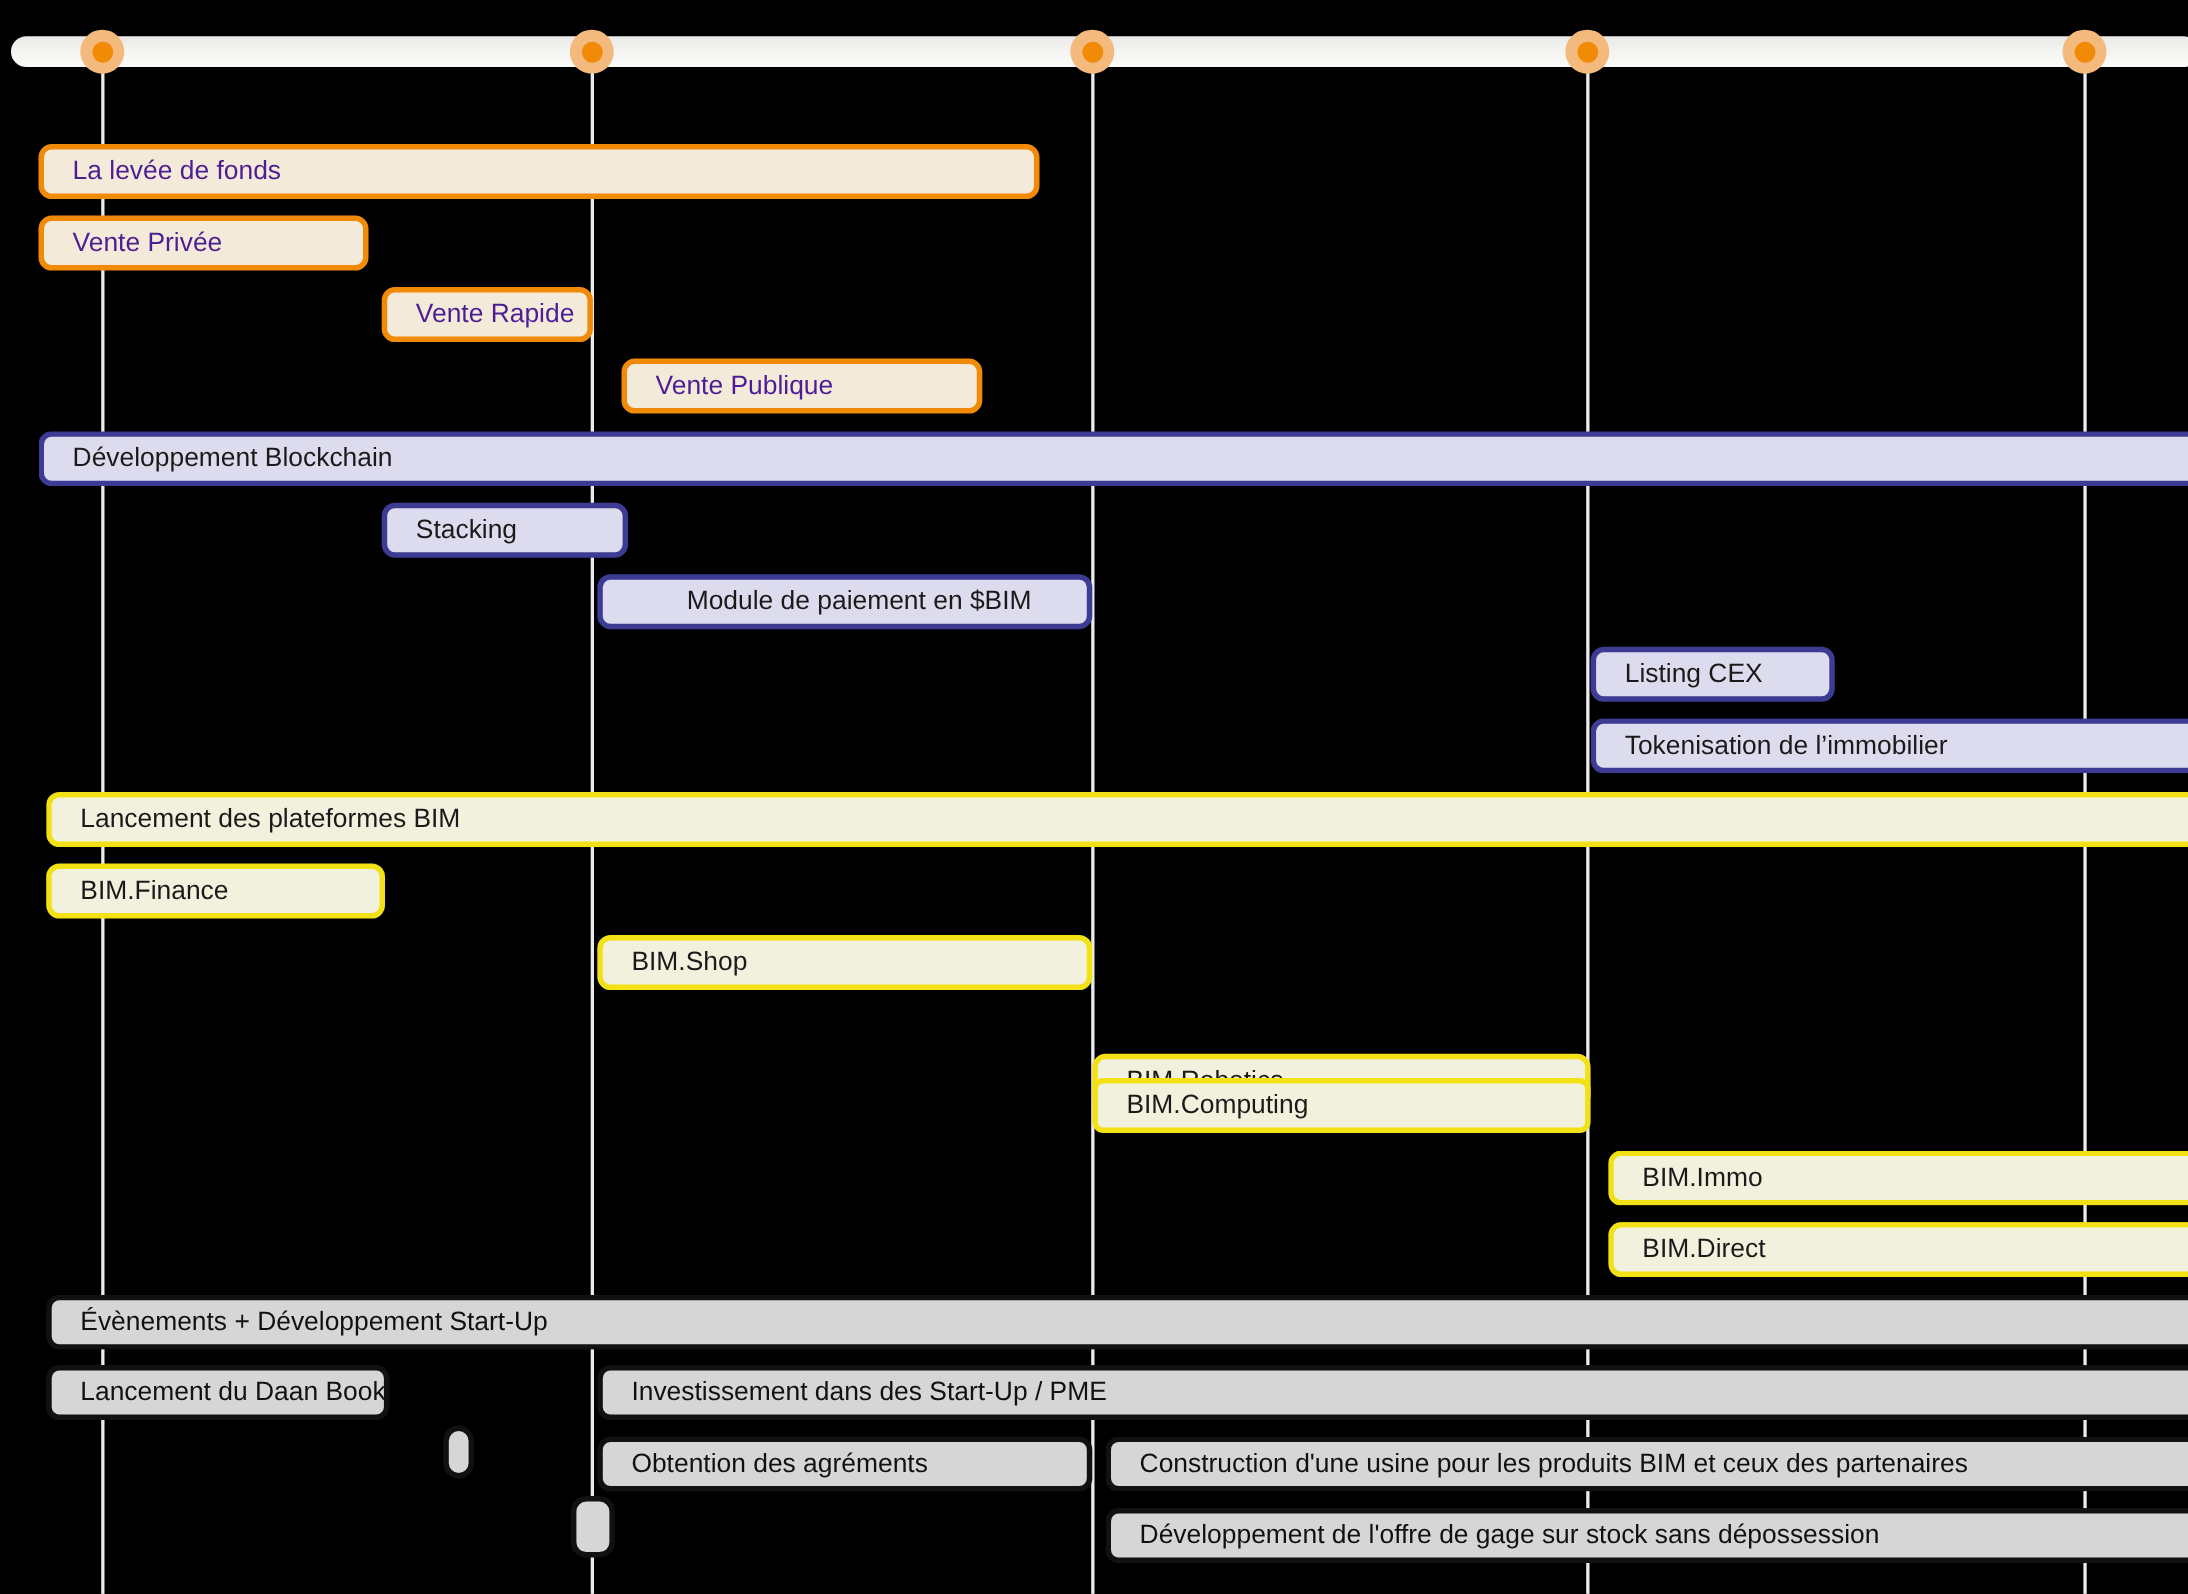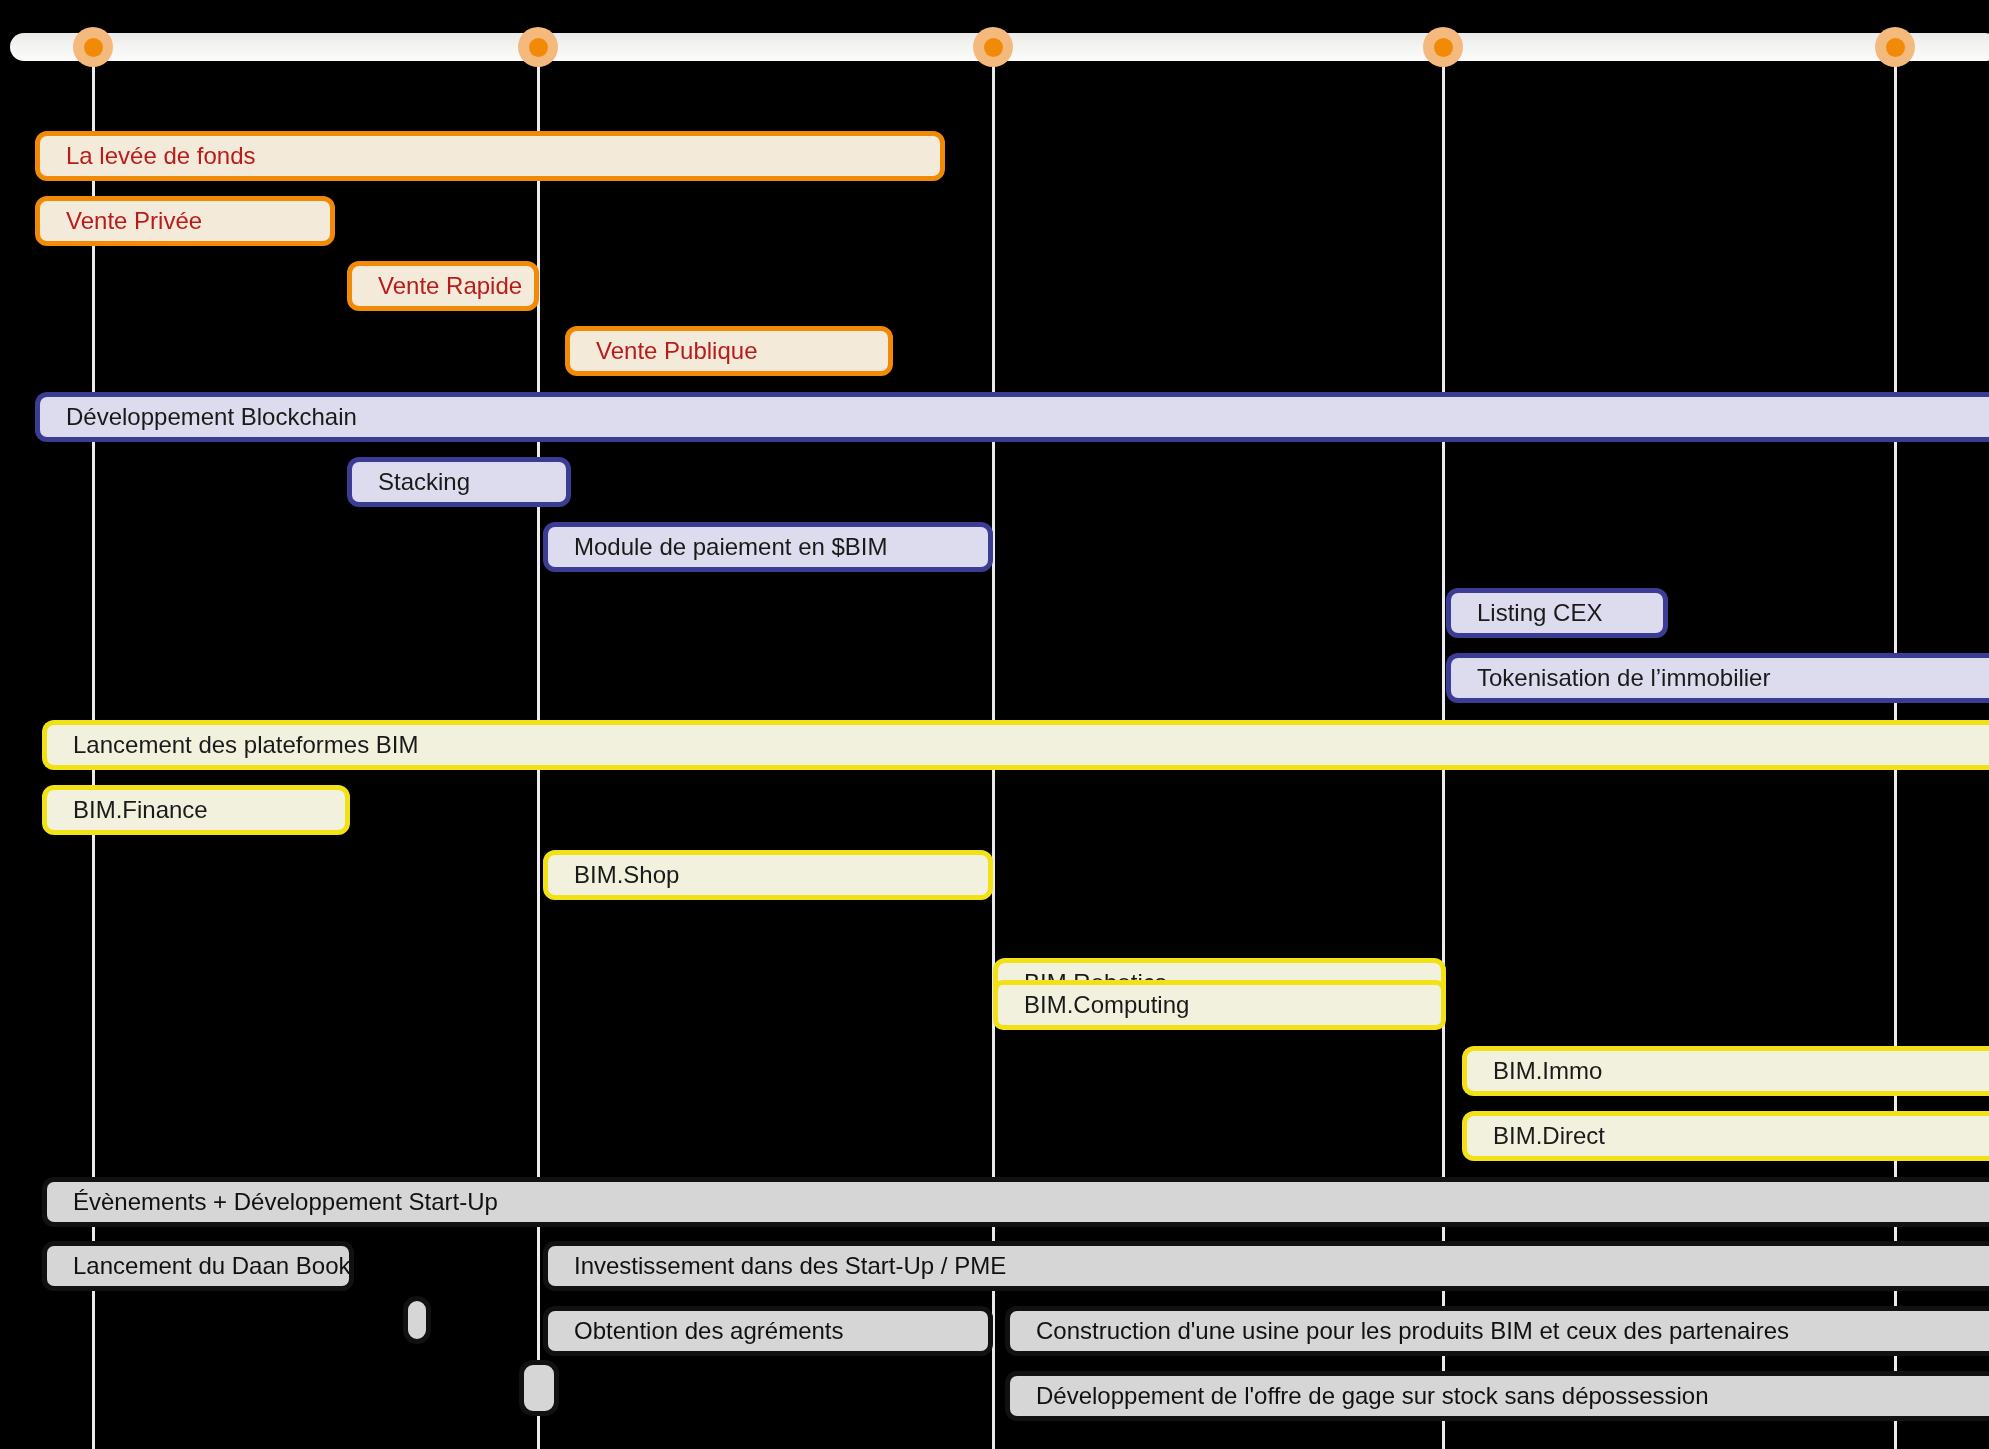--- a/index.html
+++ b/index.html
@@ -68,21 +68,21 @@
     padding: 0 0 0 26px;
     font-size: 24px;
     line-height: 1;
     white-space: nowrap;
     overflow: hidden;
   }
 
   .bar.orange {
     background: #f3ead9;
     border: 5px solid #f08a07;
-    color: #b91c1c;
+    color: #4c1d95;
   }
   .bar.navy {
     background: #dcdcee;
     border: 5px solid #3c3c94;
     color: #1a1a1a;
   }
   .bar.yellow {
     background: #f2f1de;
     border: 5px solid #f2e215;
     color: #1a1a1a;
@@ -130,21 +130,21 @@
       </div>
       <div class="bar orange" style="left: 565px; top: 326px; width: 328px;">
         <span>Vente Publique</span>
       </div>
       <div class="bar navy" style="left: 35px; top: 392px; width: 1990px; border-top-right-radius: 0px; border-bottom-right-radius: 0px; border-right: none;">
         <span>Développement Blockchain</span>
       </div>
       <div class="bar navy" style="left: 347px; top: 457px; width: 224px;">
         <span>Stacking</span>
       </div>
-      <div class="bar navy" style="left: 543px; top: 522px; width: 450px;">
+      <div class="bar navy" style="left: 543px; top: 522px; width: 450px; justify-content: center;">
         <span>Module de paiement en $BIM</span>
       </div>
       <div class="bar navy" style="left: 1446px; top: 588px; width: 222px;">
         <span>Listing CEX</span>
       </div>
       <div class="bar navy" style="left: 1446px; top: 653px; width: 580px; border-top-right-radius: 0px; border-bottom-right-radius: 0px; border-right: none;">
         <span>Tokenisation de l’immobilier</span>
       </div>
       <div class="bar yellow" style="left: 42px; top: 720px; width: 1985px; border-top-right-radius: 0px; border-bottom-right-radius: 0px; border-right: none;">
         <span>Lancement des plateformes BIM</span>

